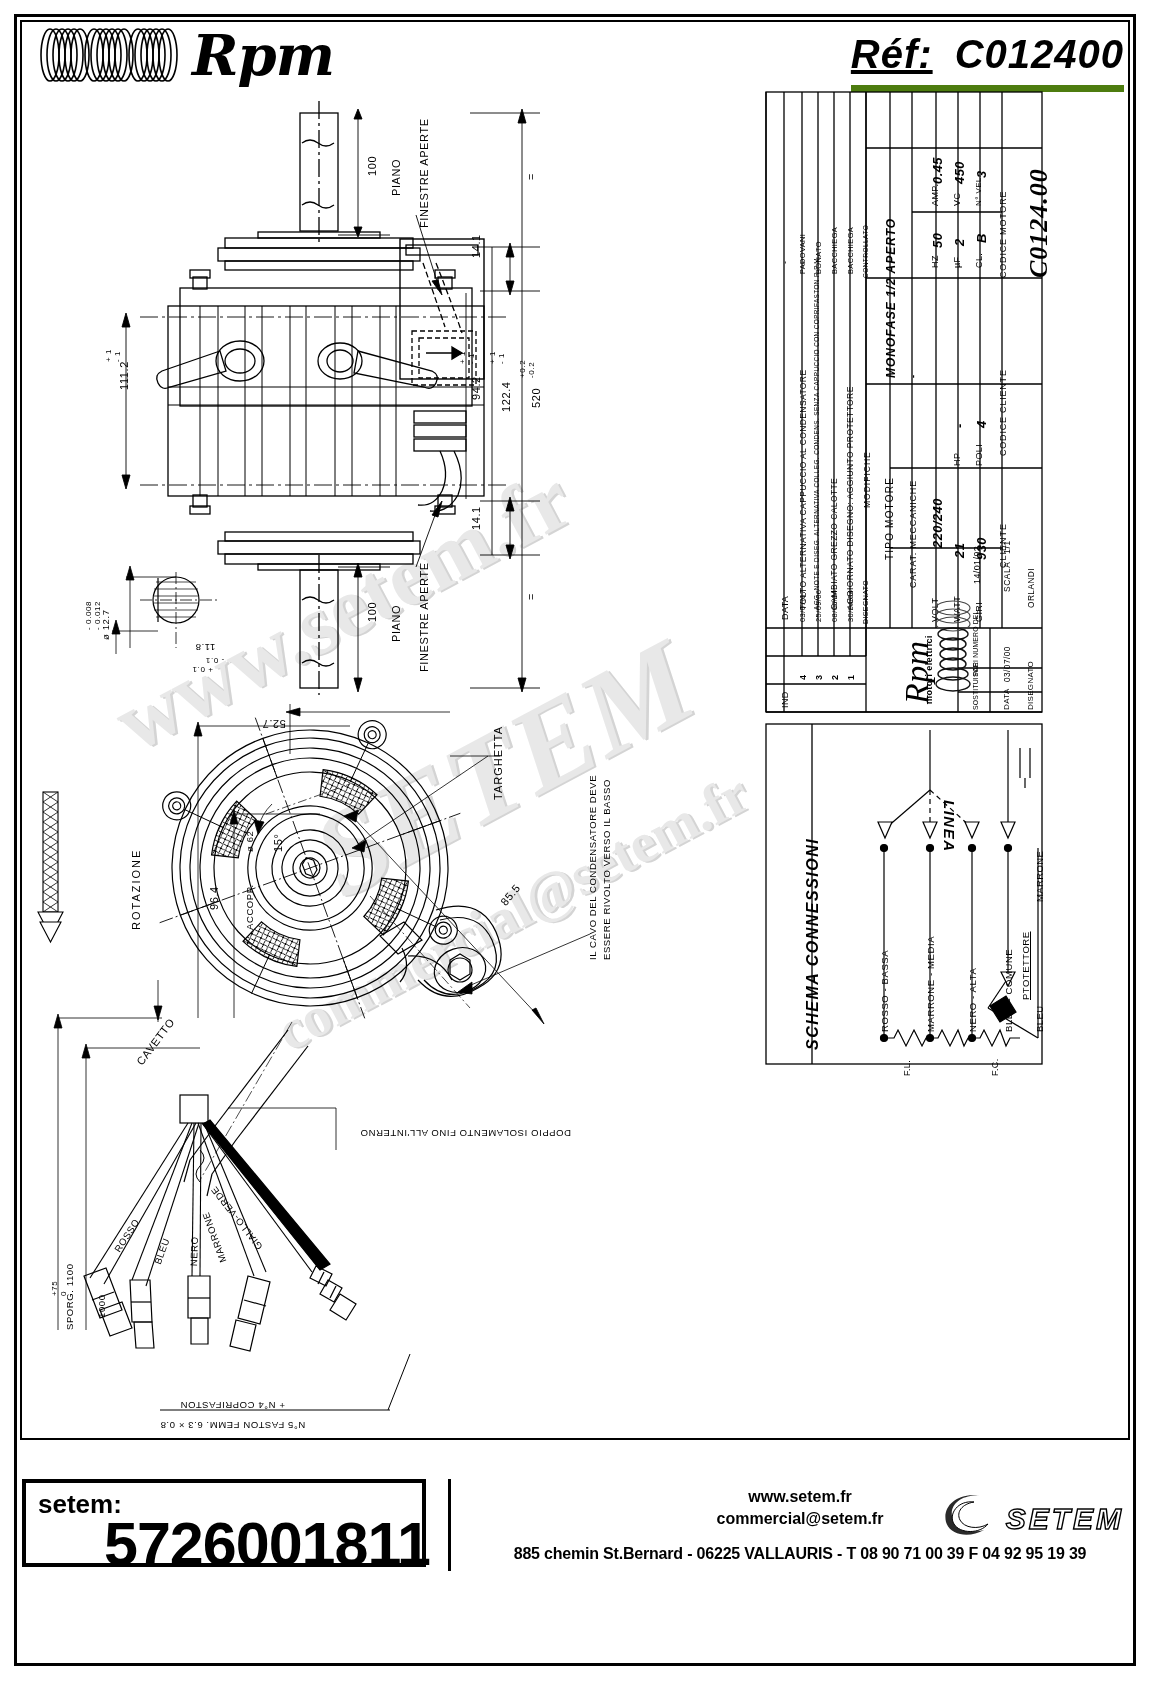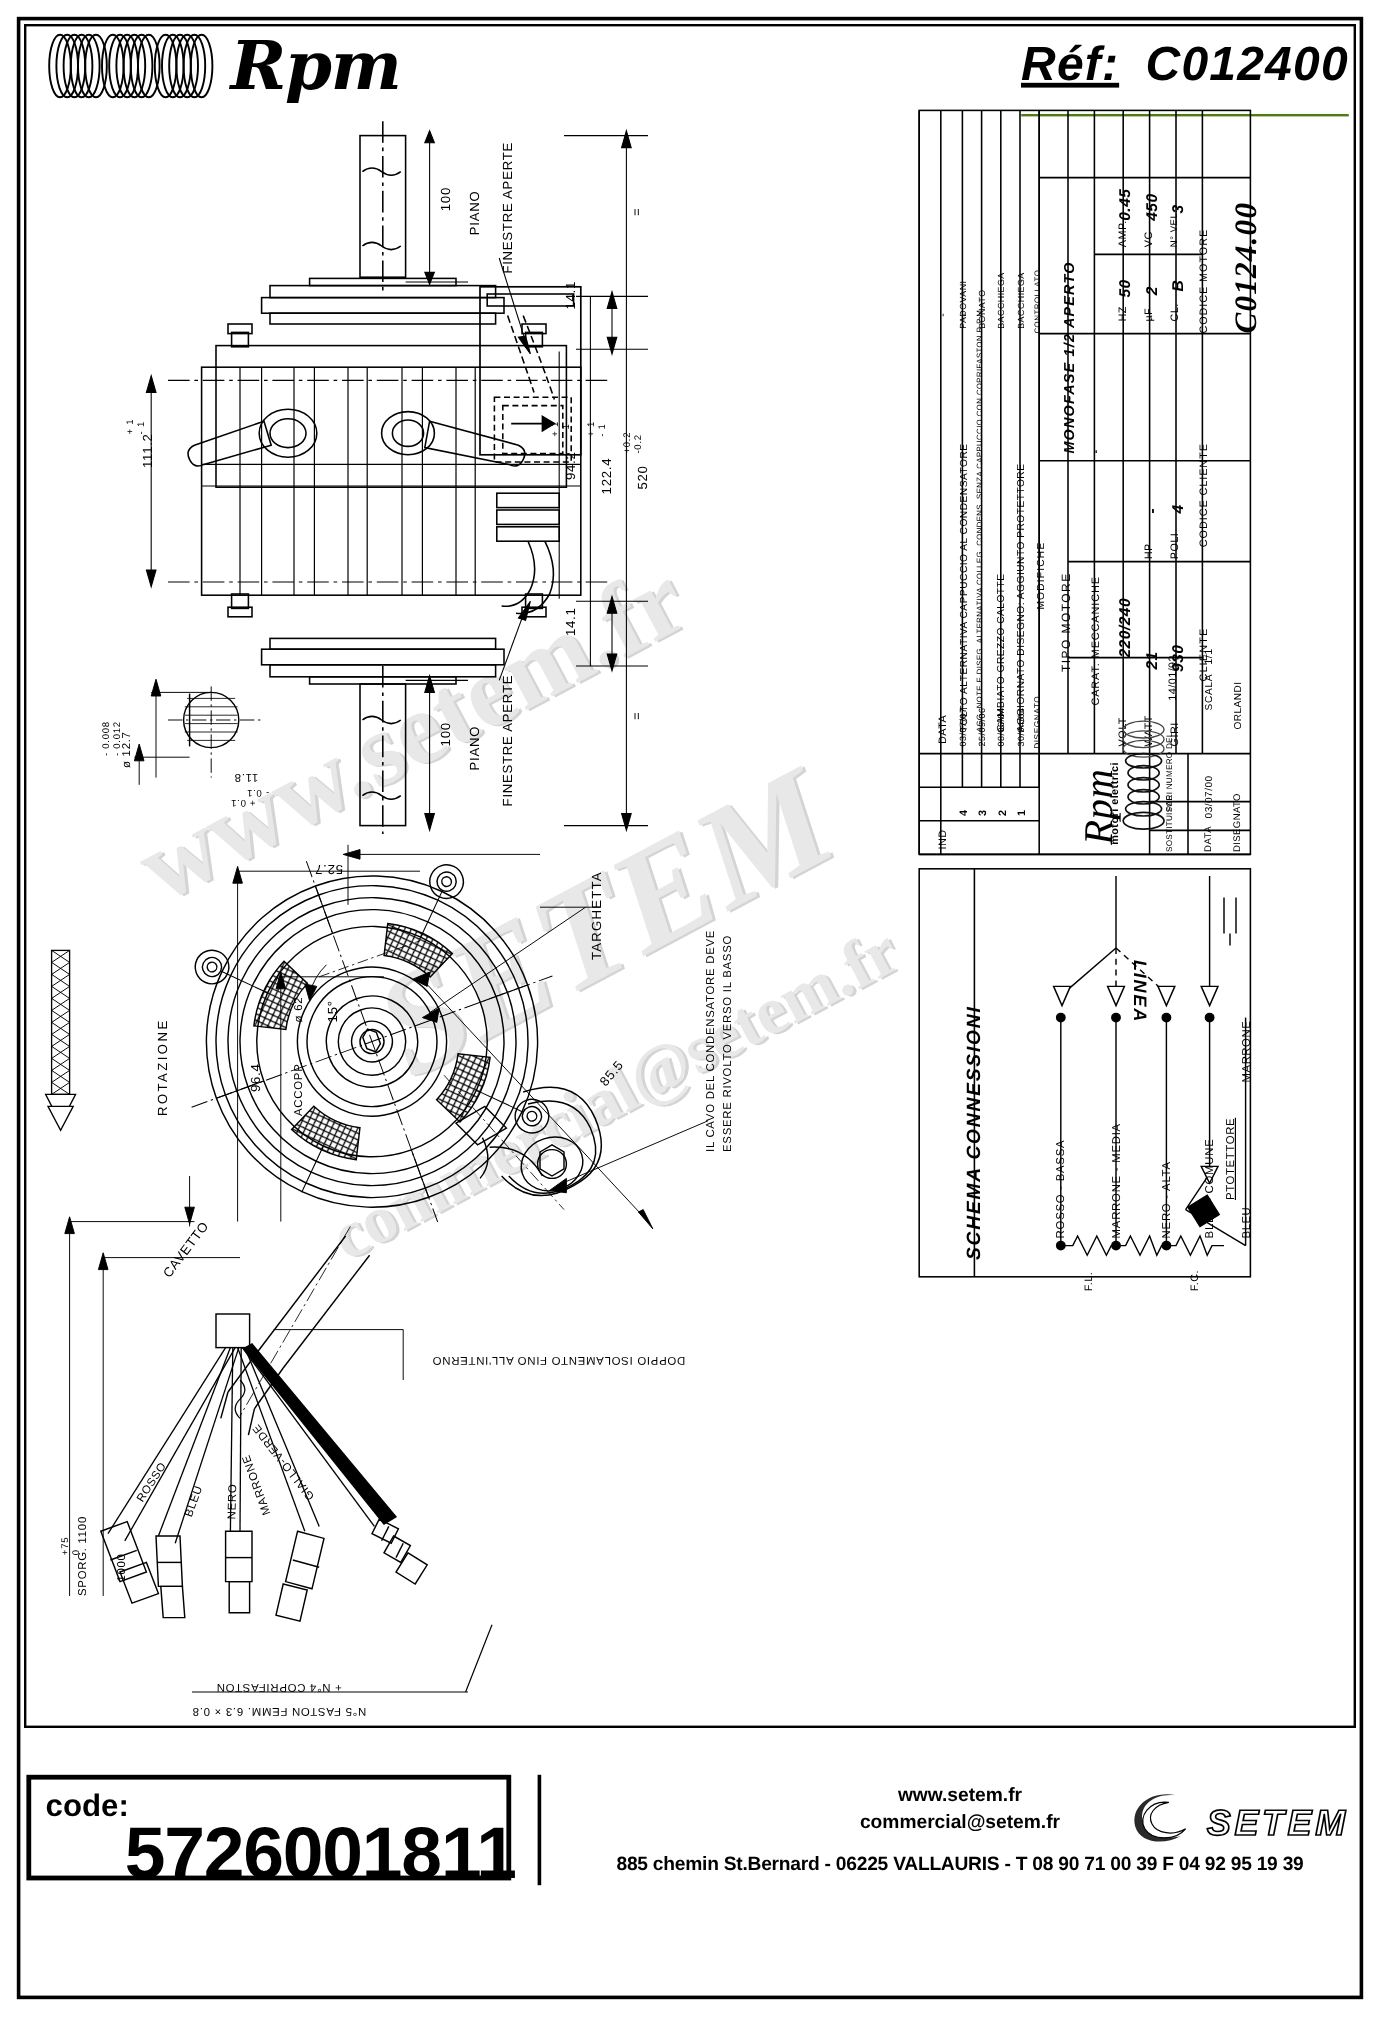--- a/index.html
+++ b/index.html
@@ -11,21 +11,21 @@
   .inner-frame{position:absolute;left:20px;top:20px;width:1110px;height:1420px;
          border:2px solid #000;box-sizing:border-box;}
 
   
   .logo-wrap{position:absolute;left:36px;top:26px;display:flex;align-items:center;gap:6px;}
   .coil{display:flex;align-items:center;}
   .coil svg{display:block;}
   .logo-text{font-family:"DejaVu Serif",serif;font-style:italic;font-weight:bold;
              font-size:56px;letter-spacing:-1px;line-height:1;}
   .ref{position:absolute;right:30px;top:32px;font-size:40px;font-weight:bold;
-       font-style:italic;letter-spacing:1px;border-bottom:2px solid #4d7c0f;padding-bottom:18px;}
+       font-style:italic;letter-spacing:1px;border-bottom:7px solid #4d7c0f;padding-bottom:8px;}
   .ref .lbl{text-decoration:underline;}
   .ref .val{margin-left:22px;}
 
   
   .wm{position:absolute;color:#e8e8e8;font-weight:bold;pointer-events:none;
       text-shadow:2px 2px 0 #d4d4d4;white-space:nowrap;}
   .wm1{left:92px;top:560px;font-size:86px;transform:rotate(-28deg);font-family:"Liberation Serif",serif;}
   .wm2{left:300px;top:700px;font-size:120px;transform:rotate(-28deg);font-family:"Liberation Serif",serif;font-style:italic;}
   .wm3{left:250px;top:880px;font-size:56px;transform:rotate(-28deg);font-family:"Liberation Serif",serif;}
 
@@ -766,21 +766,21 @@
     <div class="v" style="left:205px;top:944px;font-size:9.5px;letter-spacing:.6px;">NERO - ALTA</div>
     <div class="v" style="left:241px;top:944px;font-size:9.5px;letter-spacing:.6px;">BLEU - COMUNE</div>
     <div class="v" style="left:258px;top:912px;font-size:9.5px;letter-spacing:.5px;text-decoration:underline;">PTOTETTORE</div>
     <div class="v" style="left:272px;top:944px;font-size:9.5px;">BLEU</div>
     <div class="v" style="left:272px;top:814px;font-size:9.5px;">MARRONE</div>
     <div class="v" style="left:140px;top:988px;font-size:9px;">F.L.</div>
     <div class="v" style="left:228px;top:988px;font-size:9px;">F.C.</div>
   </div>
 
   <div class="code-box">
-    <div class="code-lbl">code:</div>
+    <div class="code-lbl">setem:</div>
     <div class="code-num">5726001811</div>
   </div>
   <div class="divider"></div>
   <div class="foot">
     <div class="w">www.setem.fr</div>
     <div class="w">commercial@setem.fr</div>
     <div class="addr">885 chemin St.Bernard  -  06225 VALLAURIS  -  T 08 90 71 00 39   F 04 92 95 19 39</div>
   </div>
   <div class="setem-logo">
     <span>

